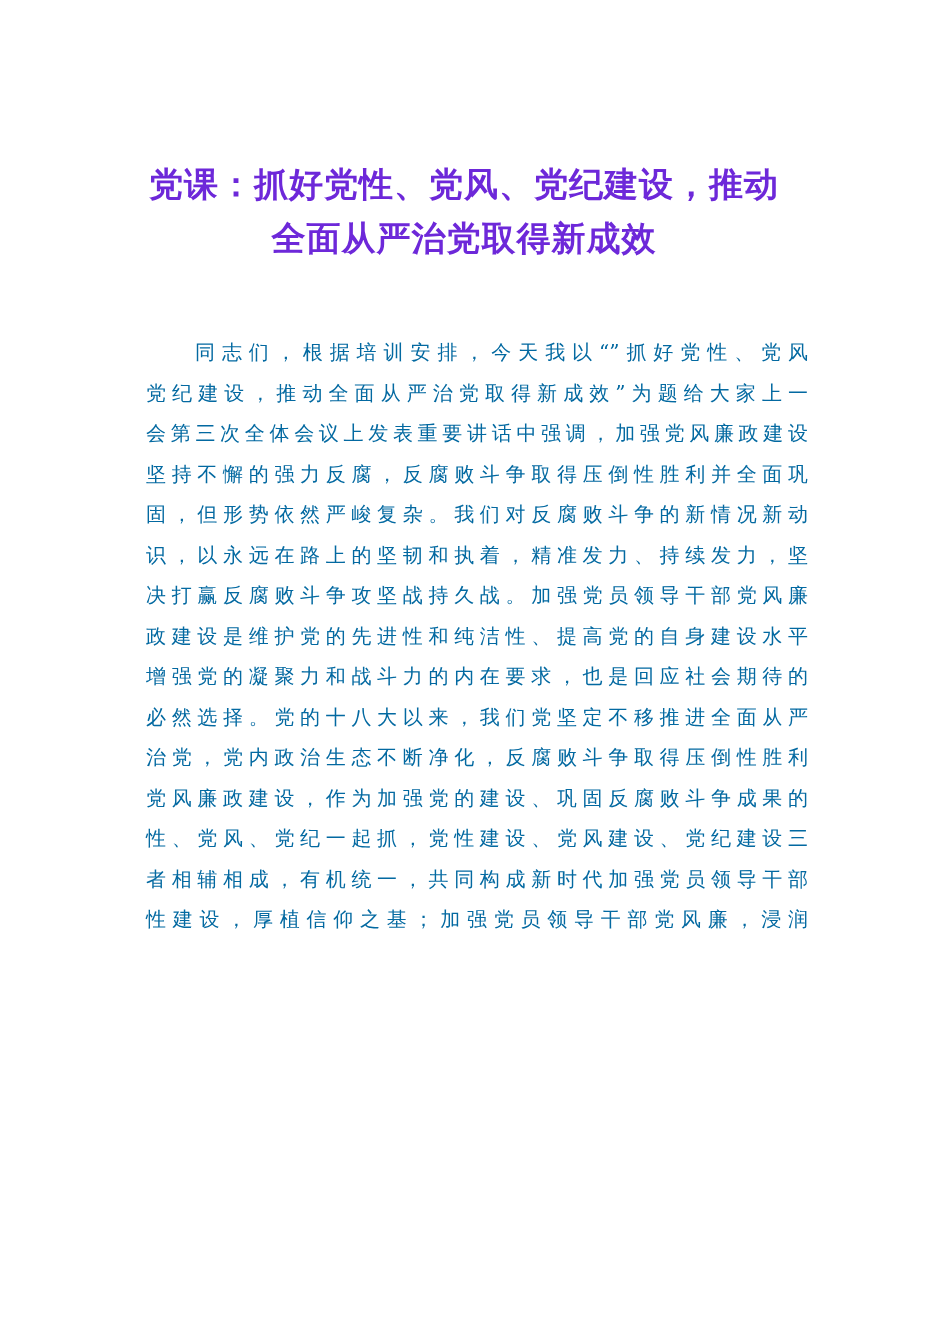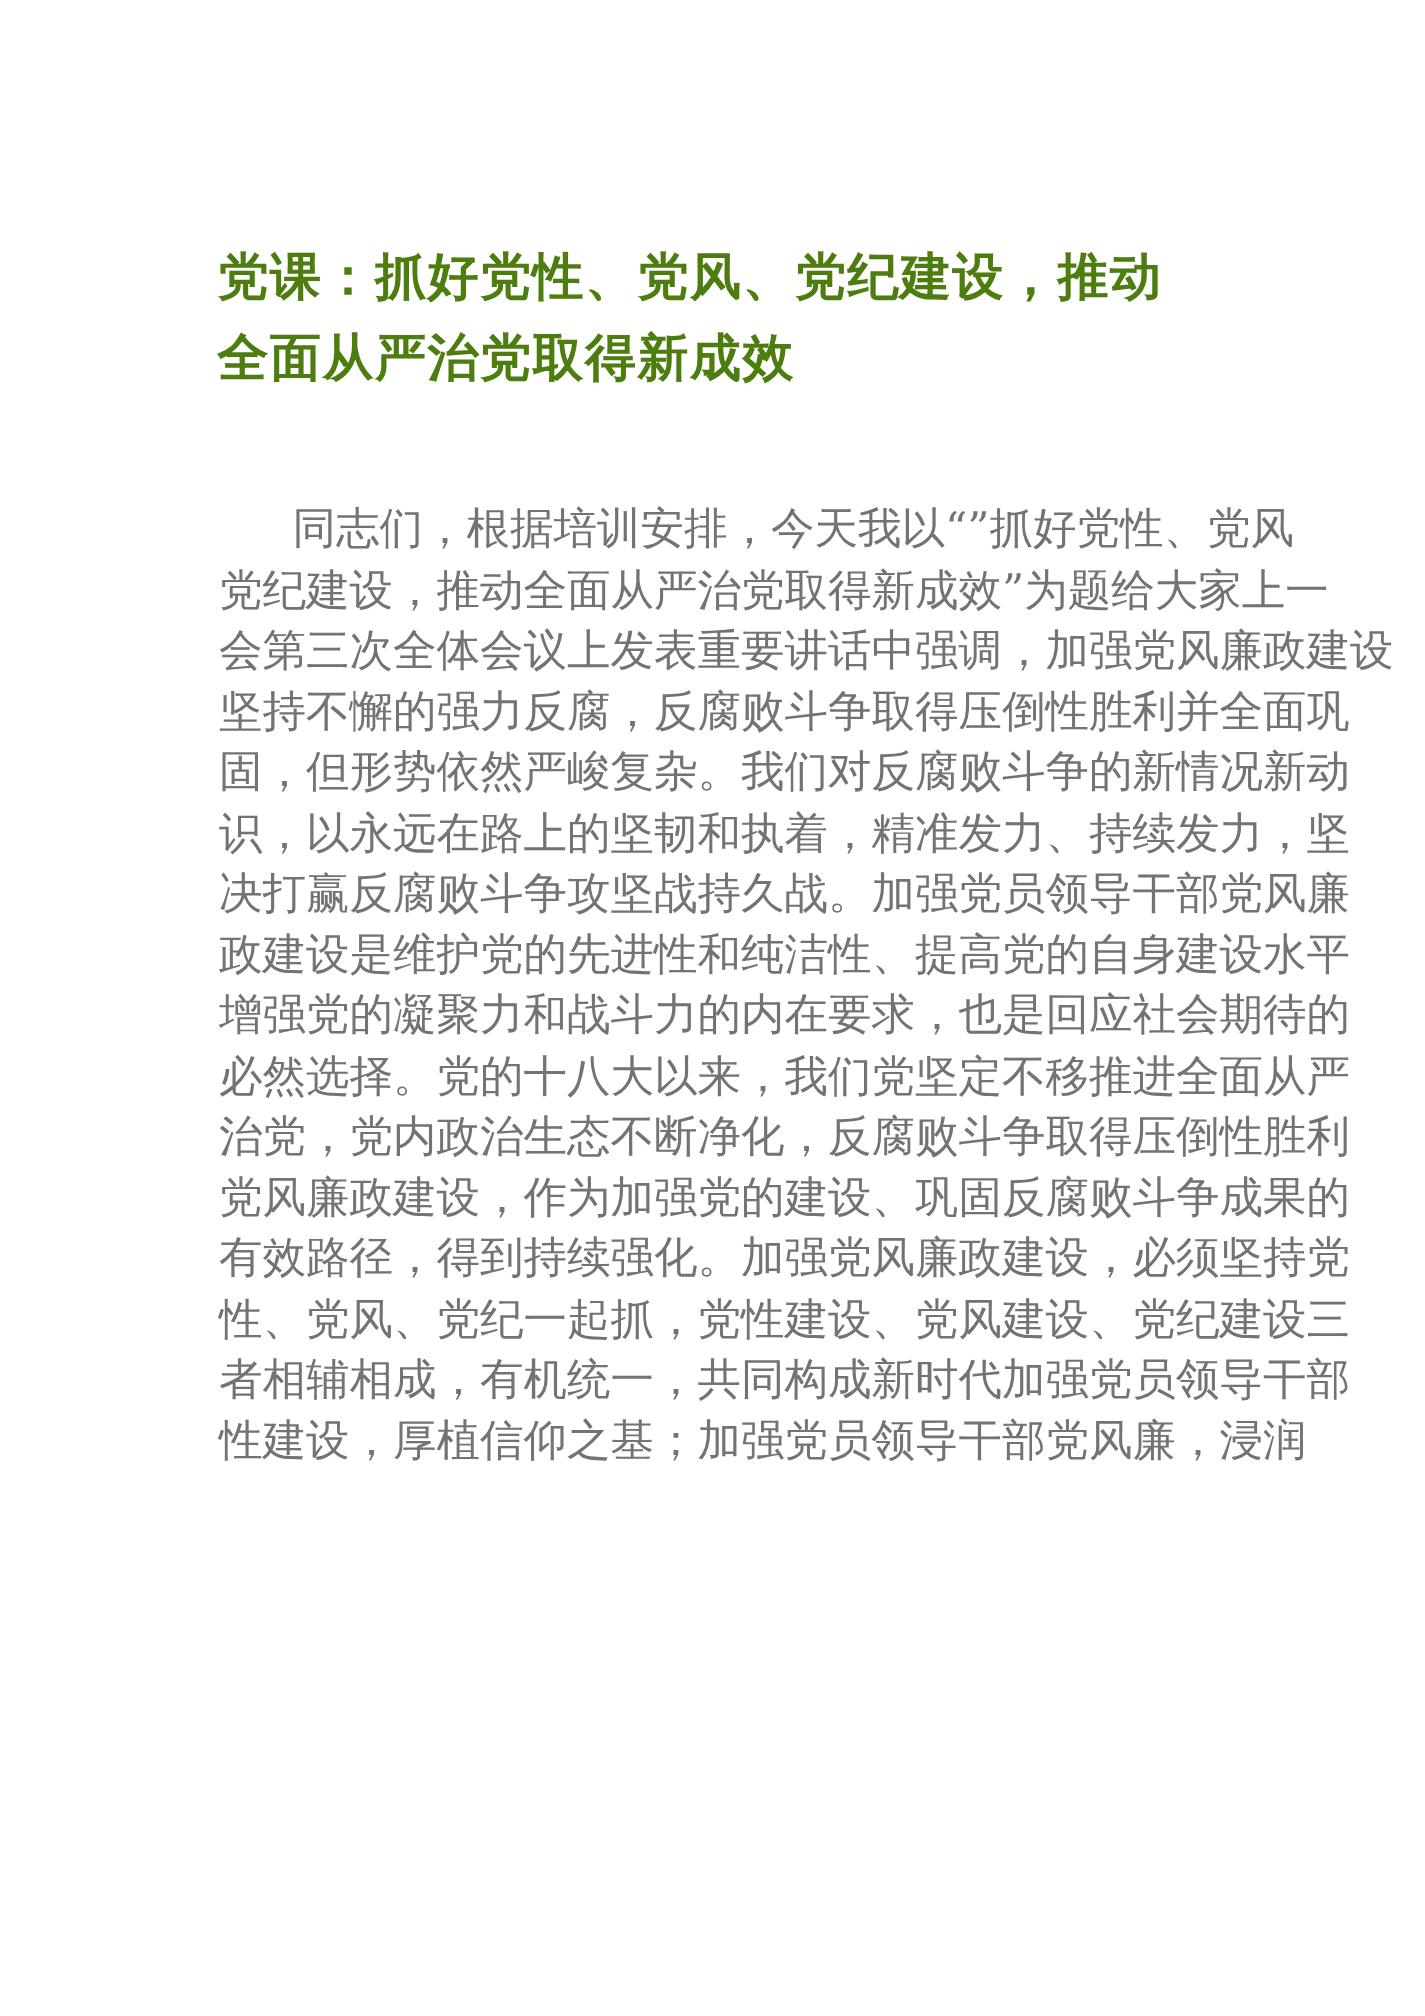--- a/index.html
+++ b/index.html
@@ -16,46 +16,46 @@
       color: #111111;
     }
     .page {
       position: absolute;
       left: 0; top: 0;
       width: 950px; height: 1344px;
       background: #ffffff;
     }
     .title {
       position: absolute;
-      left: 145px;
+      left: 134px;
       width: 660px;
-      text-align: left;
+      text-align: center;
       font-family: "DejaVu Sans", "Liberation Sans", sans-serif;
       font-weight: bold;
       font-size: 34px;
       letter-spacing: 1px;
-      color: #4d7c0f;
+      color: #6d28d9;
       white-space: nowrap;
     }
     .title-line-1 { top: 162px; }
     .title-line-2 { top: 216px; }
     .body-text {
       position: absolute;
       left: 146px;
       top: 332px;
       width: 662px;
     }
     .line {
       height: 40.5px;
       line-height: 40.5px;
-      font-size: 29px;
+      font-size: 20px;
       white-space: nowrap;
       text-align: justify;
       text-align-last: justify;
-      color: #737373;
+      color: #0369a1;
     }
     .line.last {
       text-align-last: left;
     }
     .line.indent {
       padding-left: 49px;
     }
   </style>
 </head>
 <body>
@@ -76,20 +76,19 @@
       <div class="line">会第三次全体会议上发表重要讲话中强调，加强党风廉政建设</div>
       <div class="line">坚持不懈的强力反腐，反腐败斗争取得压倒性胜利并全面巩</div>
       <div class="line">固，但形势依然严峻复杂。我们对反腐败斗争的新情况新动</div>
       <div class="line">识，以永远在路上的坚韧和执着，精准发力、持续发力，坚</div>
       <div class="line">决打赢反腐败斗争攻坚战持久战。加强党员领导干部党风廉</div>
       <div class="line">政建设是维护党的先进性和纯洁性、提高党的自身建设水平</div>
       <div class="line">增强党的凝聚力和战斗力的内在要求，也是回应社会期待的</div>
       <div class="line">必然选择。党的十八大以来，我们党坚定不移推进全面从严</div>
       <div class="line">治党，党内政治生态不断净化，反腐败斗争取得压倒性胜利</div>
       <div class="line">党风廉政建设，作为加强党的建设、巩固反腐败斗争成果的</div>
-      <div class="line">有效路径，得到持续强化。加强党风廉政建设，必须坚持党</div>
       <div class="line">性、党风、党纪一起抓，党性建设、党风建设、党纪建设三</div>
       <div class="line">者相辅相成，有机统一，共同构成新时代加强党员领导干部</div>
       <div class="line">性建设，厚植信仰之基；加强党员领导干部党风廉，浸润</div>
     </div>
 
   </div>
 </div>
 
 </body></html>

